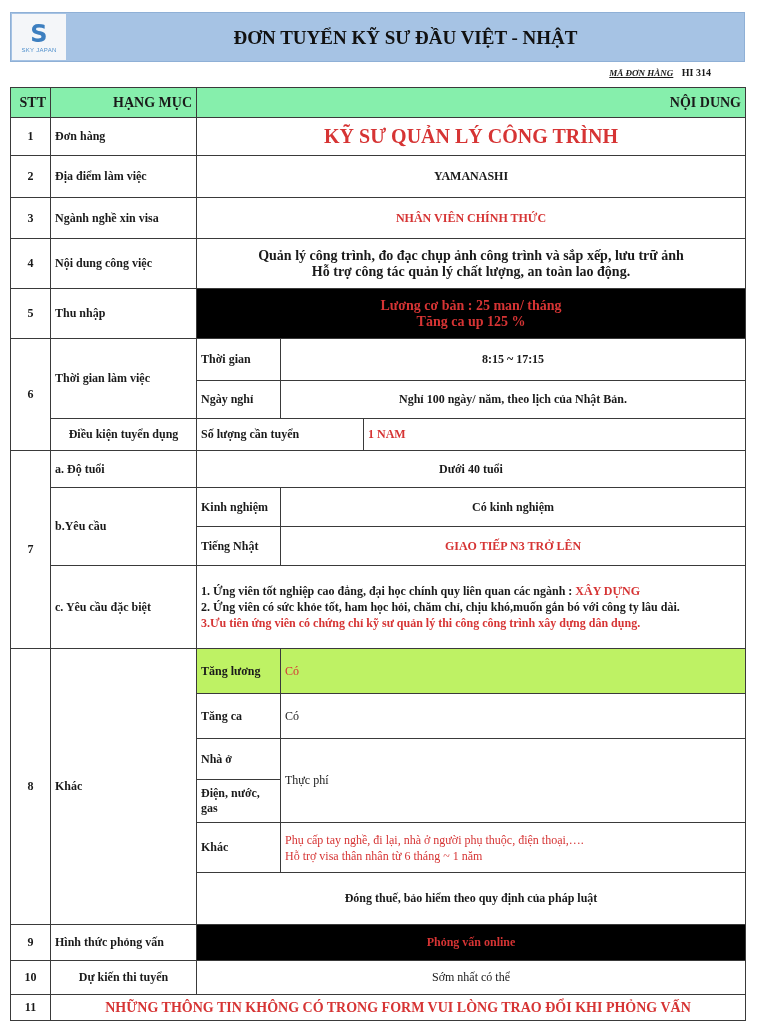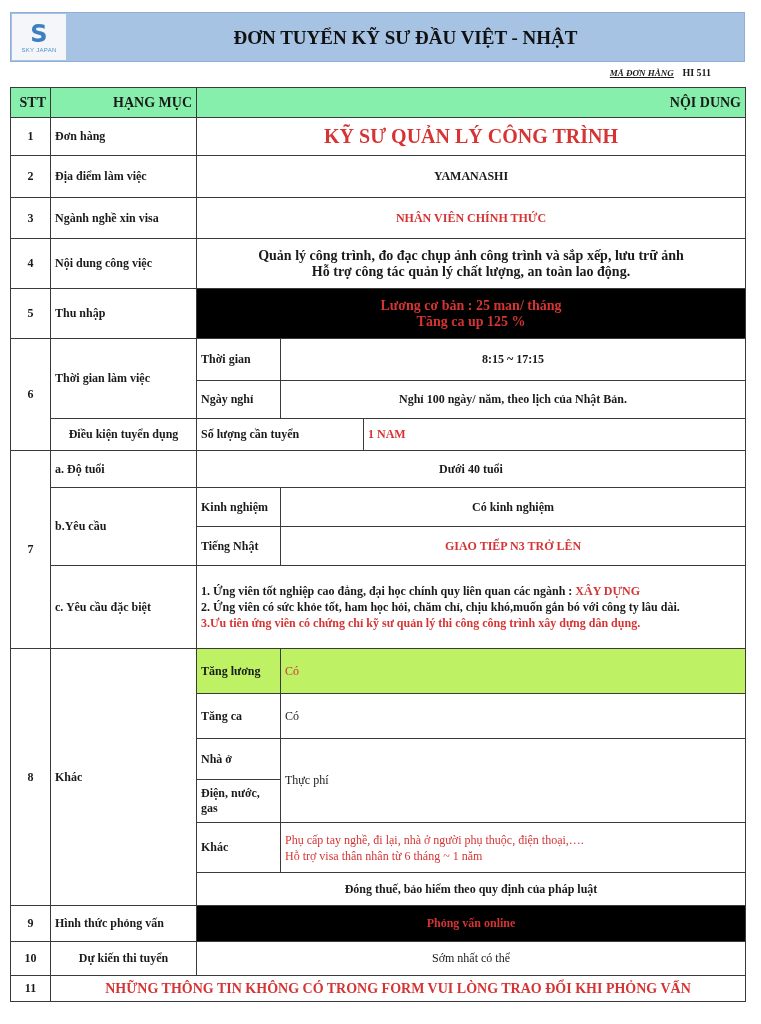--- a/index.html
+++ b/index.html
@@ -50,21 +50,21 @@
 <div class="banner">
   <div class="logo">
     <span class="logo-glyph">S</span>
     <span class="logo-text">SKY JAPAN</span>
   </div>
   <div class="banner-title">ĐƠN TUYỂN KỸ SƯ ĐẦU VIỆT -  NHẬT</div>
 </div>
 
 <div class="order-code">
   <span class="lbl">MÃ ĐƠN HÀNG</span>
-  <span>HI 511</span>
+  <span>HI 314</span>
 </div>
 
 <table class="form">
   <colgroup>
     <col style="width:40px">
     <col style="width:146px">
     <col style="width:84px">
     <col style="width:83px">
     <col style="width:382px">
   </colgroup>
@@ -168,21 +168,21 @@
   <tr style="height:43px">
     <td>Điện, nước, gas</td>
   </tr>
   <tr style="height:50px">
     <td>Khác</td>
     <td colspan="2" class="red norm ml">
       <div>Phụ cấp tay nghề, đi lại, nhà ở người phụ thuộc, điện thoại,….</div>
       <div>Hỗ trợ visa thân nhân từ 6 tháng ~ 1 năm</div>
     </td>
   </tr>
-  <tr style="height:33px">
+  <tr style="height:52px">
     <td colspan="3" class="c">Đóng thuế, bảo hiểm theo quy định của pháp luật</td>
   </tr>
 
   <tr style="height:36px">
     <td class="c">9</td>
     <td>Hình thức phỏng vấn</td>
     <td colspan="3" class="c red green">Phỏng vấn online</td>
   </tr>
 
   <tr style="height:34px">

